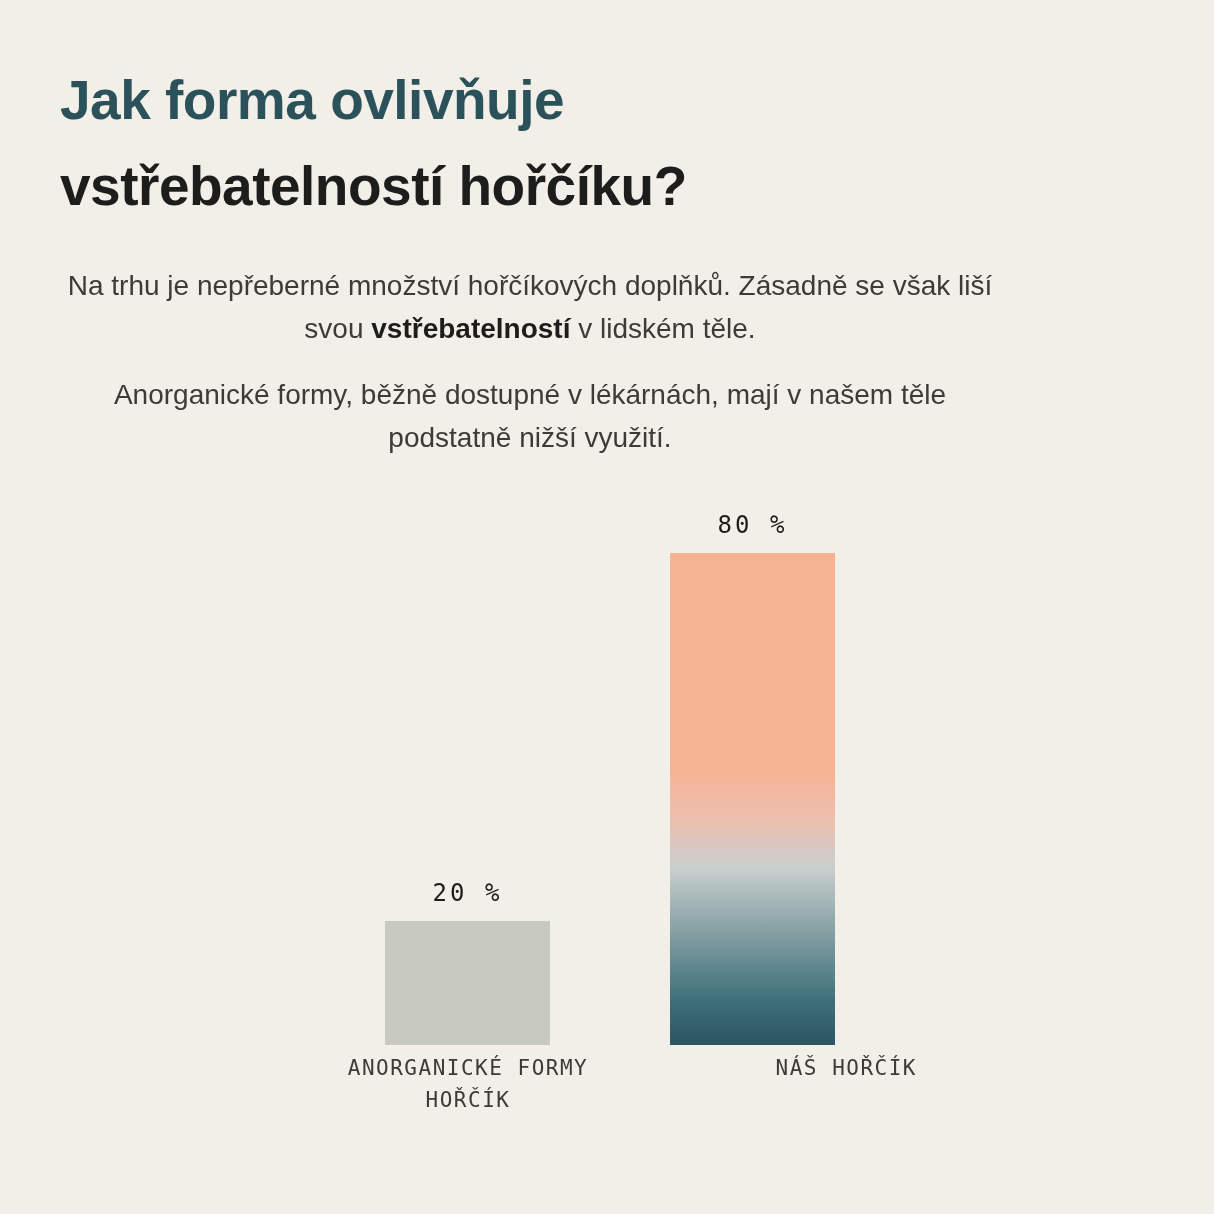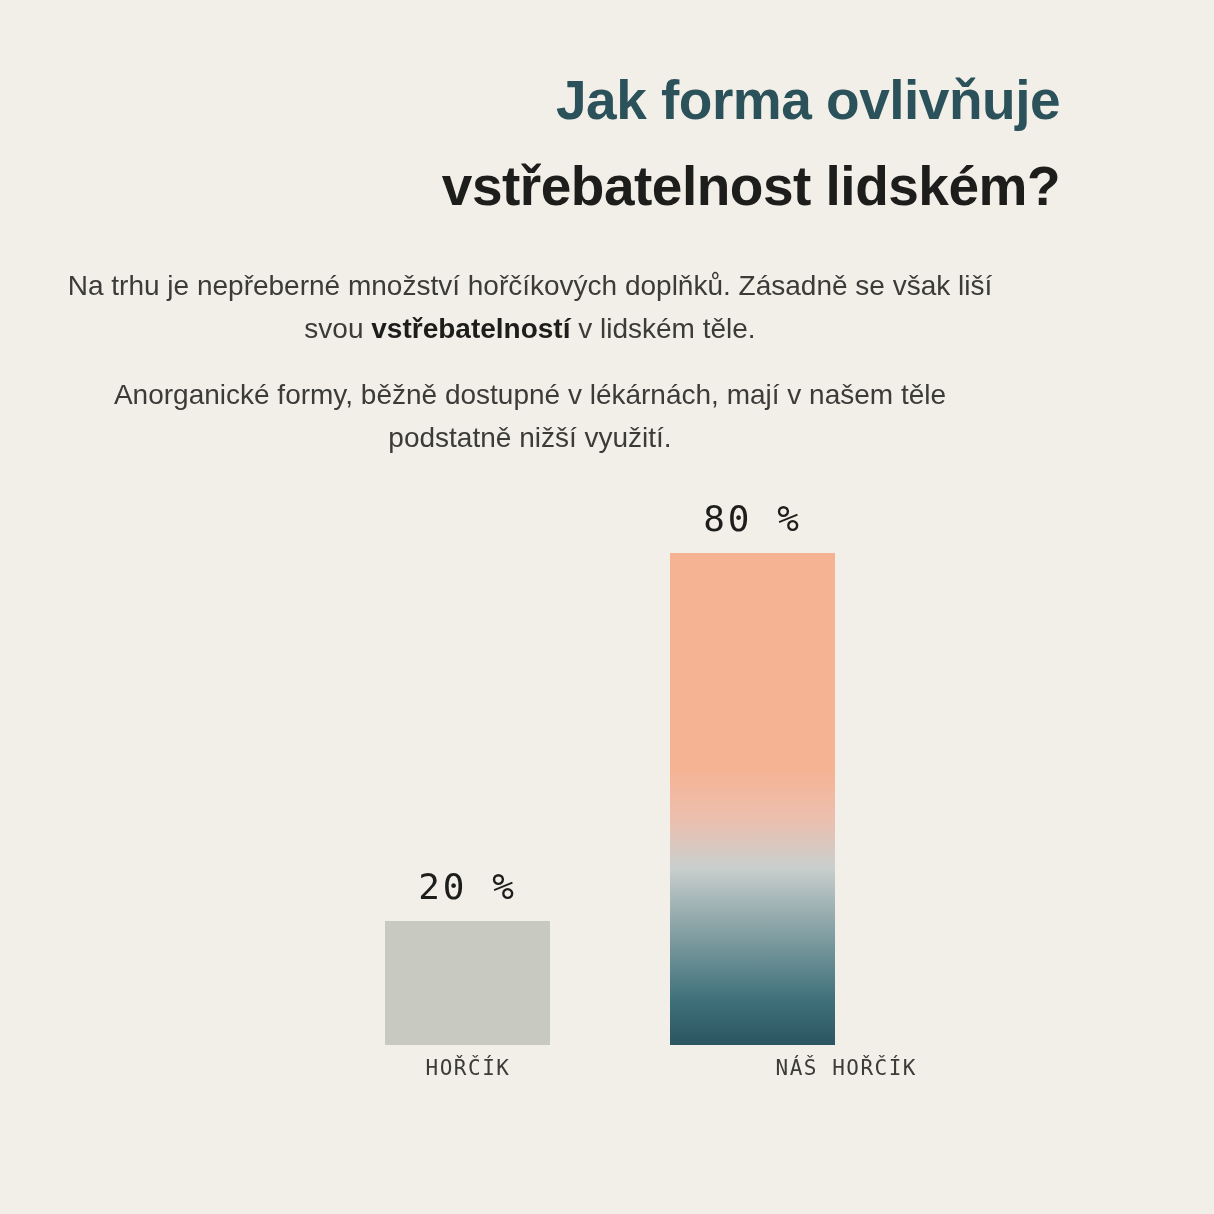--- a/index.html
+++ b/index.html
@@ -26,21 +26,20 @@
     left: 60px;
     top: 58px;
     width: 1000px;
   }
   .headline-line {
     font-size: 55px;
     line-height: 1.56;
     font-weight: 700;
     letter-spacing: -0.5px;
     white-space: nowrap;
-    text-align: right;
   }
   .headline-line.teal { color: #2b525a; }
   .headline-line.dark { color: #1d1d1b; }
 
   
   .intro {
     position: absolute;
     left: 60px;
     top: 265px;
     width: 940px;
@@ -76,21 +75,21 @@
     position: absolute;
     bottom: 0;
     width: 165px;
     text-align: center;
   }
   .bar-col.col-left { left: 85px; }
   .bar-col.col-right { left: 370px; }
 
   .bar-value {
     font-family: "DejaVu Sans Mono", "Liberation Mono", monospace;
-    font-size: 36px;
+    font-size: 24px;
     letter-spacing: 3px;
     color: #1d1d1b;
     margin-bottom: 14px;
   }
   .bar {
     width: 165px;
   }
   .bar.inorganic {
     height: 124px;
     background: #c8c9c1;
@@ -128,21 +127,21 @@
   .bar-label.lab-left { left: 3px; }
   .bar-label.lab-right { left: 287px; text-align: right; }
 </style>
 </head>
 <body>
 
 <div class="page">
 
   <div class="headline">
     <div class="headline-line teal">Jak forma ovlivňuje</div>
-    <div class="headline-line dark">vstřebatelnost lidském?</div>
+    <div class="headline-line dark">vstřebatelností hořčíku?</div>
   </div>
 
   <div class="intro">
     <p><span>Na trhu je nepřeberné množství hořčíkových doplňků. Zásadně se však liší svou </span><b>vstřebatelností</b><span> v lidském těle.</span></p>
     <p>Anorganické formy, běžně dostupné v lékárnách, mají v našem těle podstatně nižší využití.</p>
   </div>
 
   <div class="chart">
 
     <div class="bars">
@@ -154,20 +153,21 @@
 
       <div class="bar-col col-right">
         <div class="bar-value">80 %</div>
         <div class="bar ours"></div>
       </div>
 
     </div>
 
     <div class="bar-labels">
       <div class="bar-label lab-left">
+        <div>ANORGANICKÉ FORMY</div>
         <div>HOŘČÍK</div>
       </div>
       <div class="bar-label lab-right">
         <div>NÁŠ HOŘČÍK</div>
       </div>
     </div>
 
   </div>
 
 </div>

